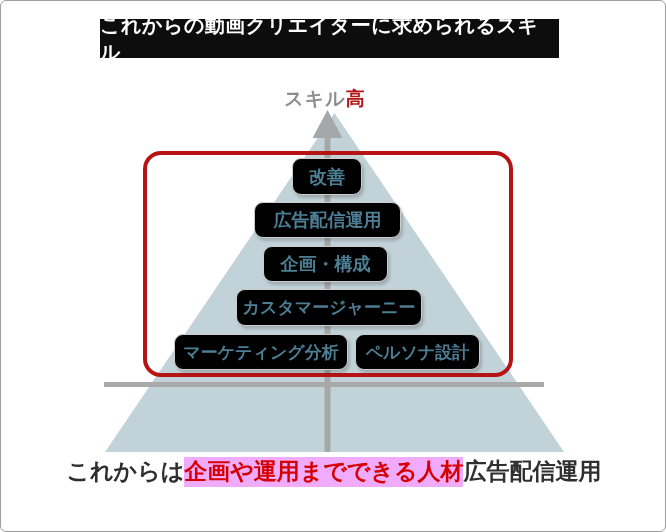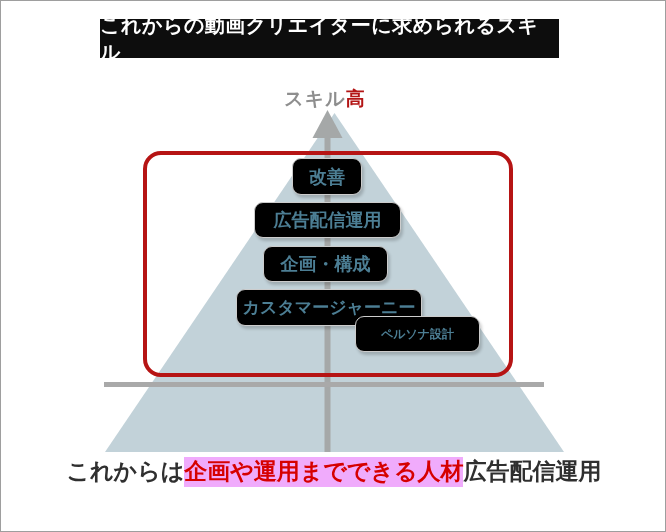--- a/index.html
+++ b/index.html
@@ -1,19 +1,19 @@
 <!DOCTYPE html>
 <html><head>
 <meta charset="utf-8">
 <style>
   html,body{margin:0;padding:0;background:#fff;}
   body{font-family:"Liberation Sans","DejaVu Sans",sans-serif;}
   .frame{
     position:relative;width:666px;height:532px;box-sizing:border-box;
-    background:#ffffff;border:1px solid #9e9e9e;border-radius:0;overflow:hidden;
+    background:#ffffff;border:1px solid #9e9e9e;border-radius:6px;overflow:hidden;
   }
   .header-bar{
     position:absolute;left:99px;top:18px;width:459px;height:39px;
     background:#0d0d0d;color:#ffffff;display:flex;align-items:center;justify-content:center;
     font-size:20px;font-weight:bold;letter-spacing:0.5px;
   }
   .axis-label{
     position:absolute;left:0;top:85px;width:648px;text-align:center;
     font-size:19px;font-weight:bold;color:#8e8e8e;letter-spacing:1px;
   }
@@ -23,21 +23,21 @@
     position:absolute;background:#000000;border:1px solid #cccccc;border-radius:9px;
     display:flex;align-items:center;justify-content:center;box-sizing:border-box;
     font-weight:bold;color:#4c7e94;font-size:18px;white-space:nowrap;
     box-shadow:2px 3px 3px rgba(0,0,0,0.18);
   }
   .lv0{left:291px;top:157px;width:70px;height:37px;}
   .lv1{left:253px;top:201px;width:147px;height:36px;}
   .lv2{left:262px;top:245px;width:125px;height:36px;}
   .lv3{left:235px;top:288px;width:186px;height:37px;font-size:17px;}
   .lv4{left:173px;top:333px;width:174px;height:36px;font-size:17px;}
-  .lv5{left:354px;top:315px;width:125px;height:36px;font-size:12px;}
+  .lv5{left:354px;top:333px;width:125px;height:36px;font-size:17px;}
   .base-box{left:162px;top:395px;width:327px;height:42px;color:#8c8c8c;font-size:24px;border-radius:10px;}
   .red-outline{
     position:absolute;left:142px;top:150px;width:370px;height:226px;box-sizing:border-box;
     border:4px solid #b61414;border-radius:18px;pointer-events:none;
   }
   .footer-line{
     position:absolute;left:0;top:455px;width:666px;text-align:center;
     font-size:23px;font-weight:bold;color:#2f2f2f;line-height:31px;white-space:nowrap;
   }
   .footer-line .mark{background:#f0abfc;color:#d60000;padding:1px 0 3px 0;}
@@ -71,20 +71,23 @@
   </div>
   <div class="skill-box lv1">
     <span>広告配信運用</span>
   </div>
   <div class="skill-box lv2">
     <span>企画・構成</span>
   </div>
   <div class="skill-box lv3">
     <span>カスタマージャーニー</span>
   </div>
+  <div class="skill-box lv4">
+    <span>マーケティング分析</span>
+  </div>
   <div class="skill-box lv5">
     <span>ペルソナ設計</span>
   </div>
 
   <div class="footer-line">
     <span>これからは</span><span class="mark">企画や運用までできる人材</span><span>広告配信運用</span>
   </div>
 
 </div>
 

